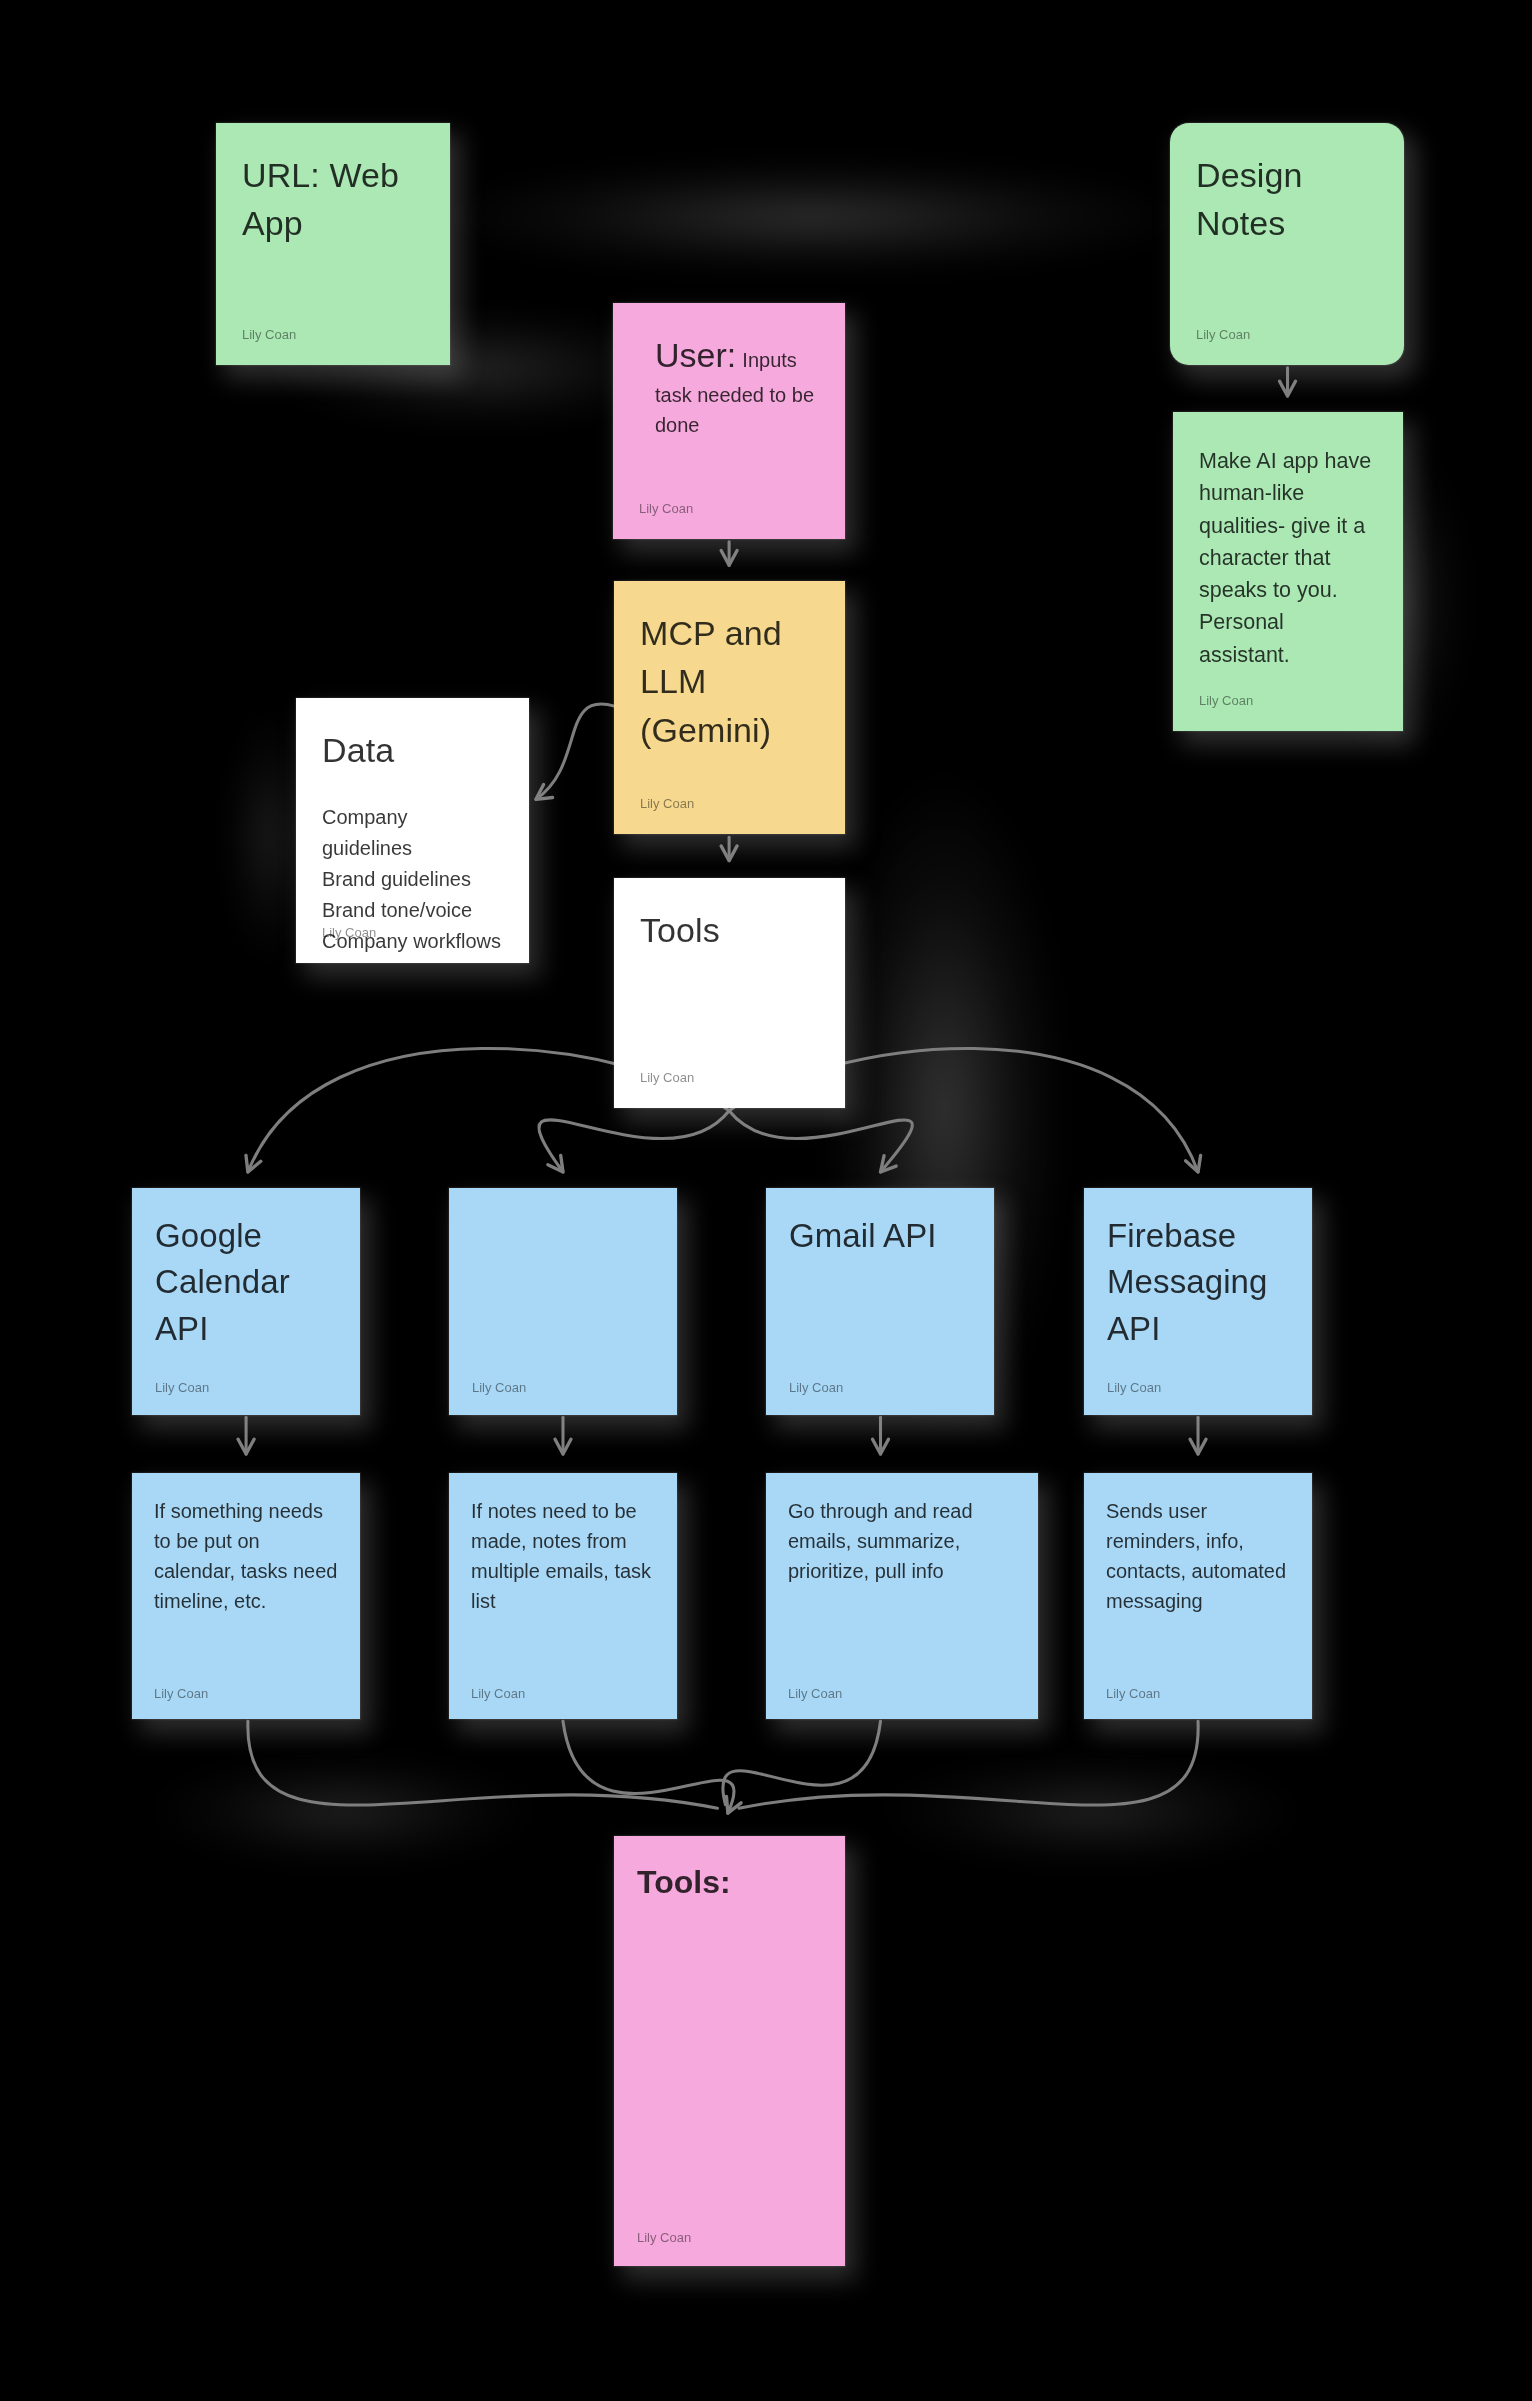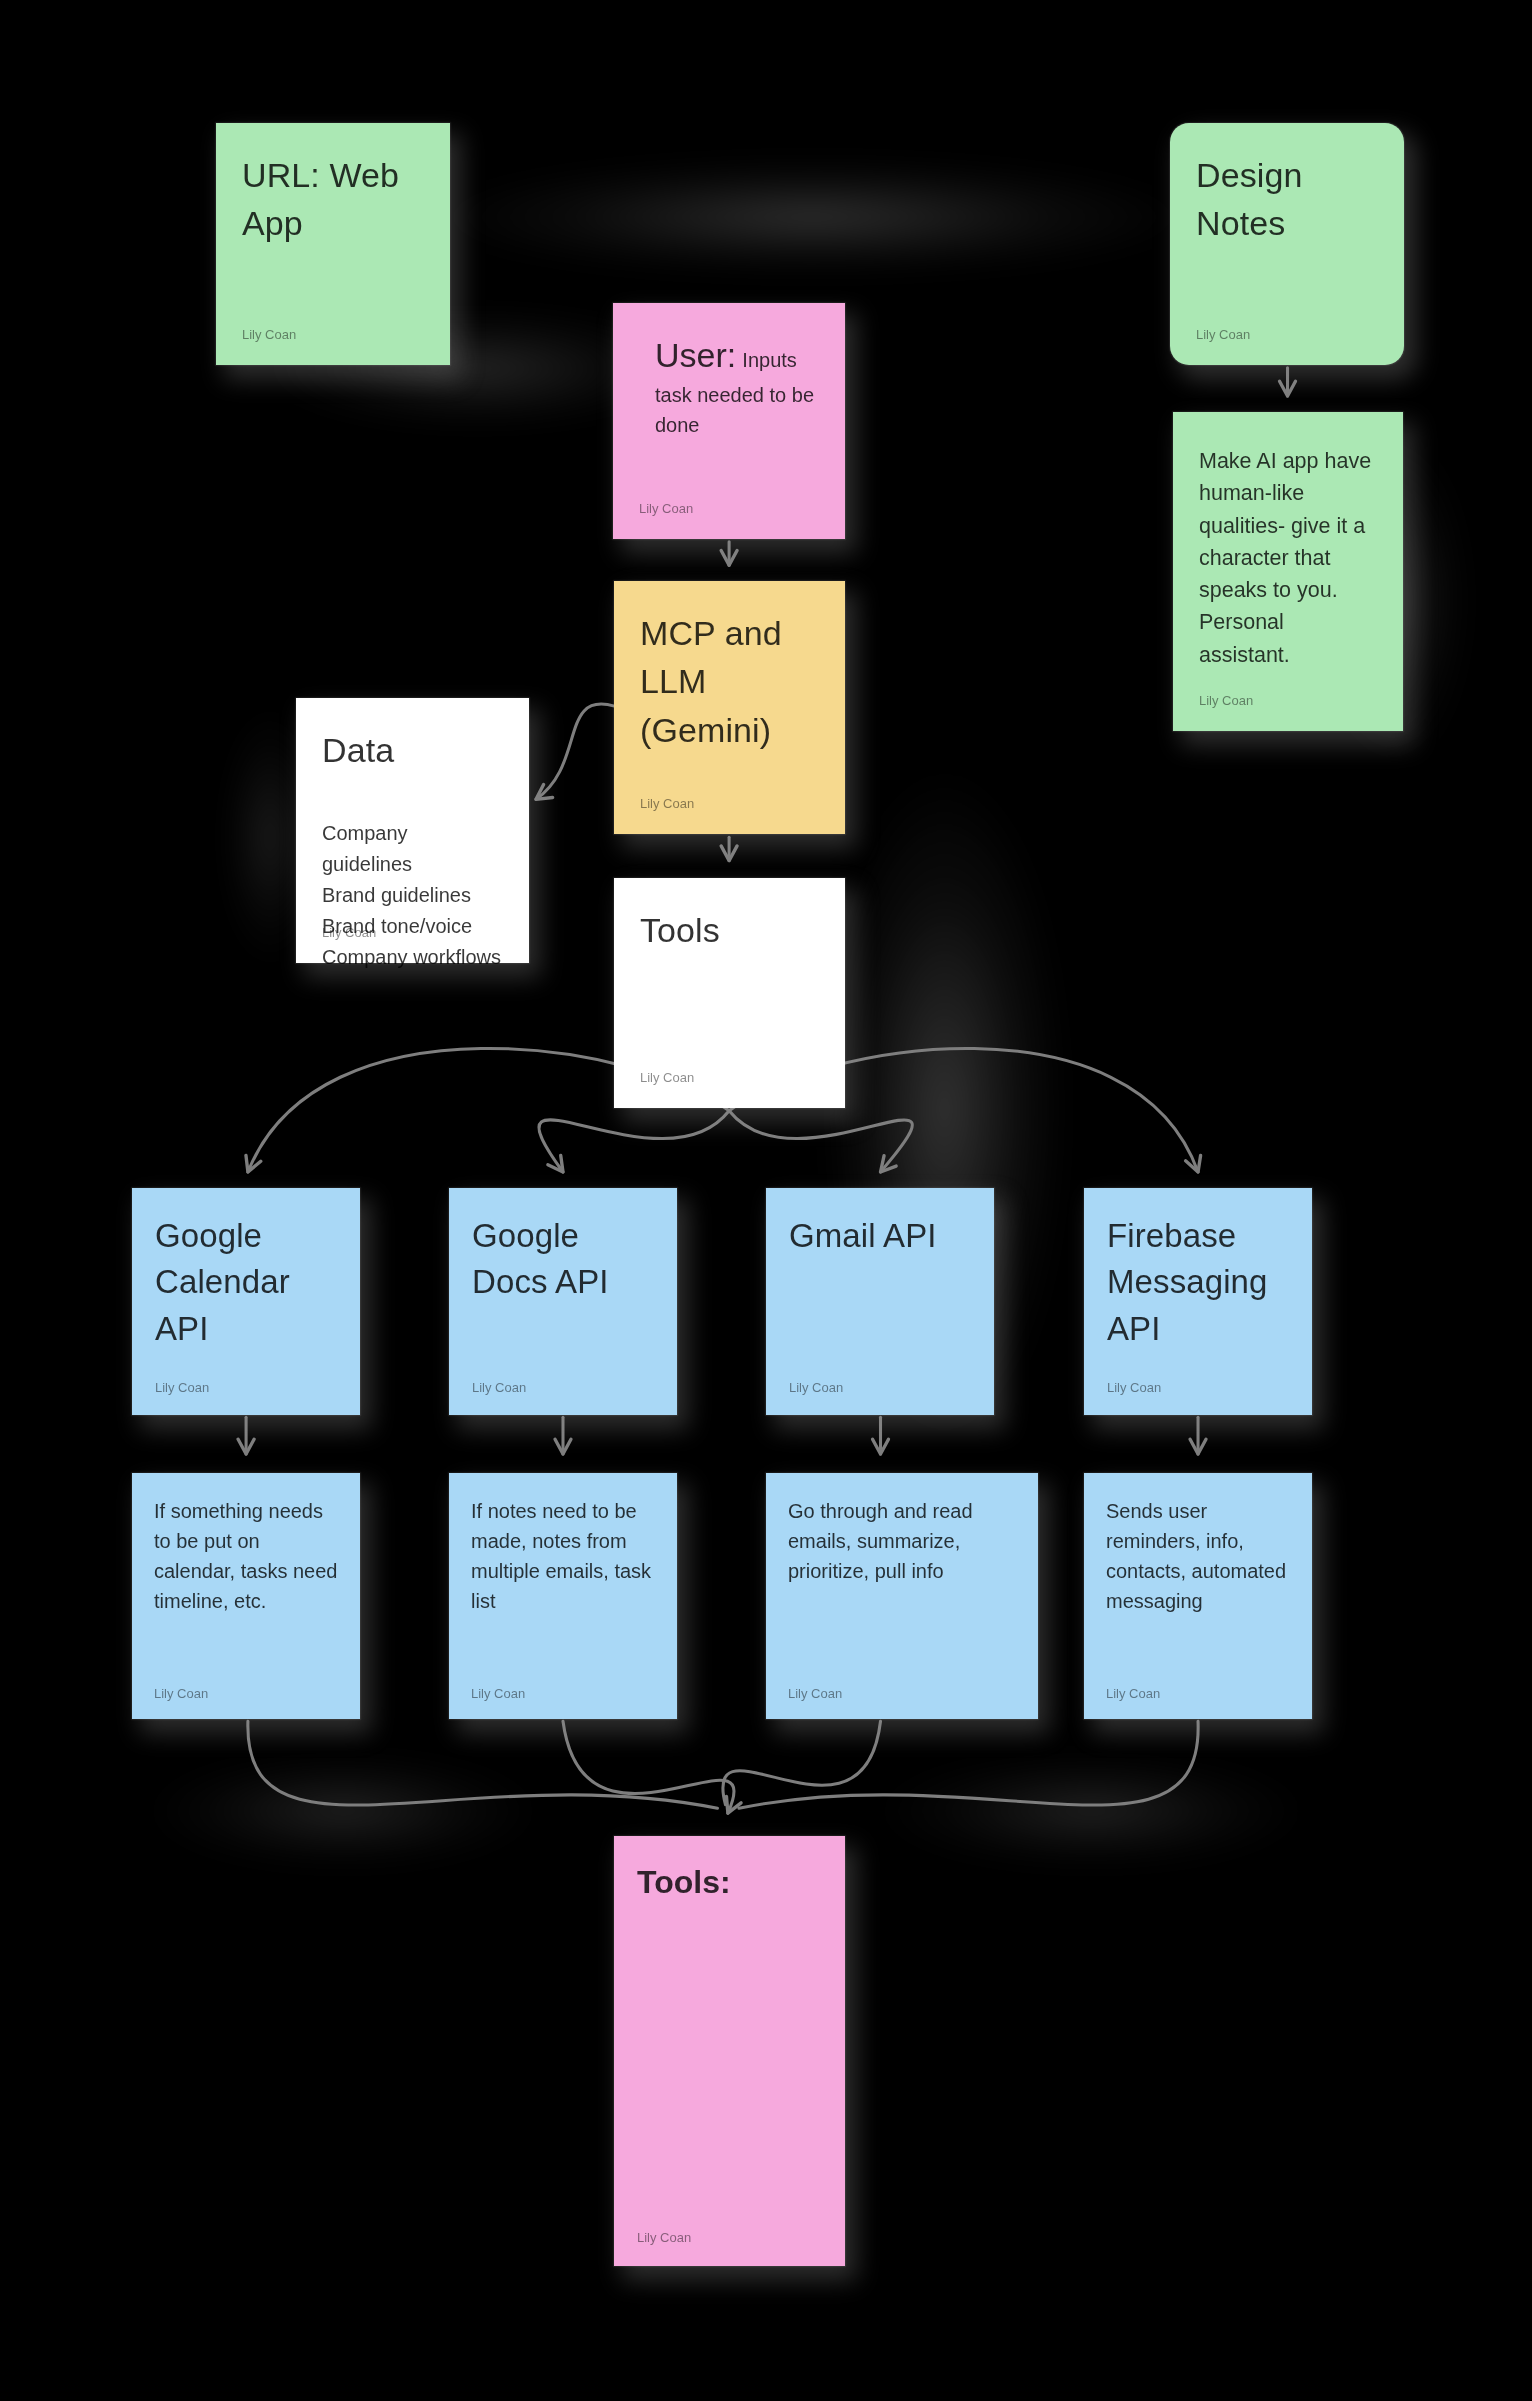--- a/index.html
+++ b/index.html
@@ -7,21 +7,21 @@
          font-family:"Liberation Sans","DejaVu Sans",sans-serif;}
   .smear{position:absolute;pointer-events:none;
          background:radial-gradient(ellipse at center,rgba(200,200,200,0.45) 0%,rgba(120,120,120,0.18) 45%,rgba(0,0,0,0) 72%);
          filter:blur(13.5px);}
   .connector-layer{position:absolute;left:0;top:0;width:1533px;height:2401px;}
   .connector{stroke:var(--arrow,#7e7e7e);stroke-width:5;fill:none;stroke-linecap:round;}
   .note{position:absolute;box-sizing:border-box;padding:28px 26px;
         box-shadow:0 0 1.2px 0.6px rgba(255,255,255,0.10), 9.8px 12.3px 23px 2.5px rgba(150,150,150,0.30);}
   .note .title{font-size:34px;font-weight:500;line-height:1.42;color:rgba(0,0,0,0.80);letter-spacing:0.1px;}
   .note .body{font-size:20px;font-weight:400;line-height:1.5;color:rgba(0,0,0,0.78);}
-  .note .items{margin-top:44px;}
+  .note .items{margin-top:28px;}
   .note .items div{font-size:20px;line-height:1.55;color:rgba(0,0,0,0.78);}
   .note .author{position:absolute;left:26px;bottom:23px;font-size:13px;color:rgba(0,0,0,0.45);}
   .note .inline-head{font-size:34px;font-weight:500;color:rgba(0,0,0,0.80);}
   .note .inline-body{font-size:20px;font-weight:400;color:rgba(0,0,0,0.78);margin-left:6.1px;line-height:1.5;}
   .note.desc{padding:23px 22px;}
   .note.desc .body{font-size:20px;}
   .note.desc .author{left:22px;bottom:18.4px;}
   .output-head{font-size:32px;font-weight:700;color:rgba(0,0,0,0.80);line-height:1.3;}
 </style>
 </head>
@@ -103,21 +103,20 @@
     <div class="title">Tools</div>
     <div class="author">Lily Coan</div>
   </div>
 
   <div class="note" style="left: 132px; top: 1188px; width: 228px; height: 227px; padding: 24.5px 23px; background-color: rgb(169, 216, 246);">
     <div class="title" style="font-size:33px;">Google Calendar API</div>
     <div class="author" style="left:23px;bottom:19.6px;">Lily Coan</div>
   </div>
 
   <div class="note" style="left: 449px; top: 1188px; width: 228px; height: 227px; padding: 24.5px 23px; background-color: rgb(169, 216, 246);">
-    <div class="title" style="font-size:33px;">Google Docs API</div>
     <div class="author" style="left:23px;bottom:19.6px;">Lily Coan</div>
   </div>
 
   <div class="note" style="left: 766px; top: 1188px; width: 228px; height: 227px; padding: 24.5px 23px; background-color: rgb(169, 216, 246);">
     <div class="title" style="font-size:33px;">Gmail API</div>
     <div class="author" style="left:23px;bottom:19.6px;">Lily Coan</div>
   </div>
 
   <div class="note" style="left: 1084px; top: 1188px; width: 228px; height: 227px; padding: 24.5px 23px; background-color: rgb(169, 216, 246);">
     <div class="title" style="font-size:33px;">Firebase Messaging API</div>

